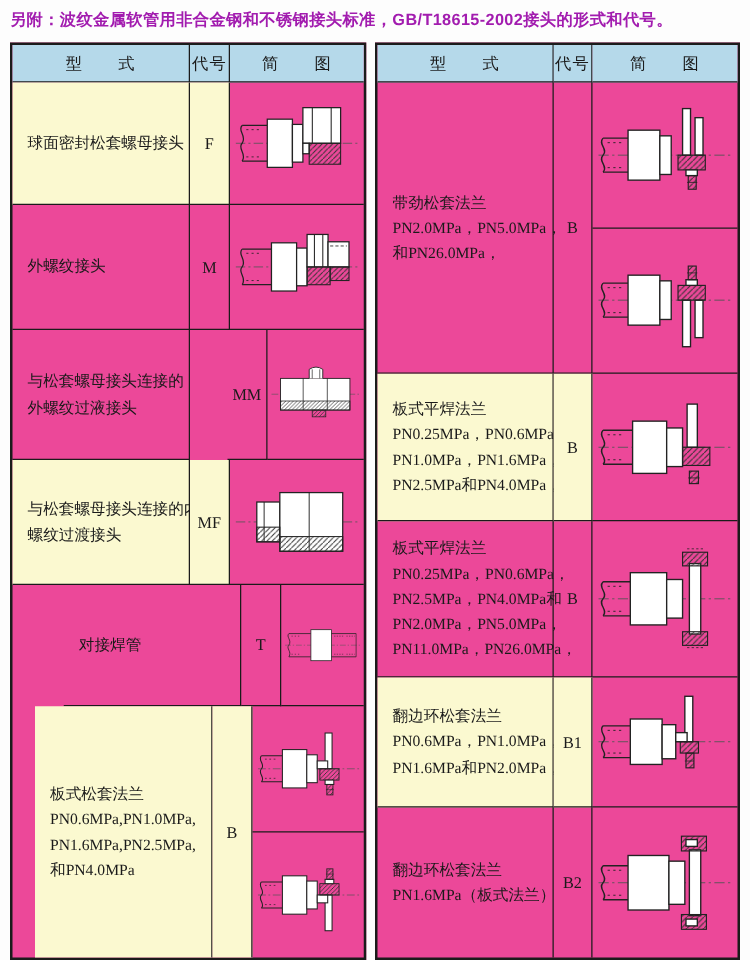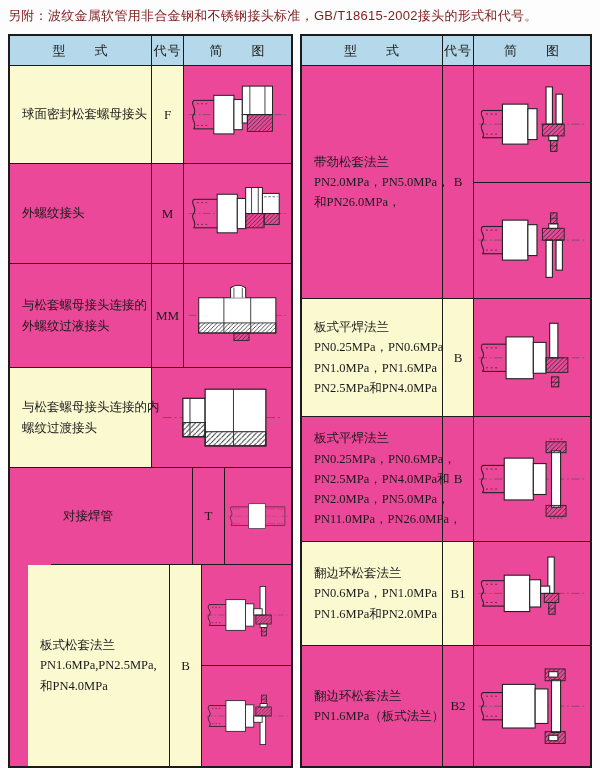--- a/index.html
+++ b/index.html
@@ -1,21 +1,21 @@
 <!DOCTYPE html>
 <html style="--head: #b5d9ea; --hl: #fbf9d0; --border: #1b1b1b; --page: #fdfdfd;"><head>
 <meta charset="utf-8">
 <style>
   :root{
     --page:#fdfdfd; --border:#1b1b1b; --head:#b5d9ea; --hl:#fbf9d0; --txt:#1a1a1a;
   }
   html,body{margin:0;padding:0;}
   body{width:600px;height:768px;background:var(--page);position:relative;overflow:hidden;
        font-family:"Liberation Sans", sans-serif;color:var(--txt);}
-  .title{position:absolute;left:8px;top:7px;font-size:13px;font-weight:normal;color:#7f1d1d;
+  .title{position:absolute;left:8px;top:7px;font-size:13px;font-weight:bold;color:#a21caf;
          letter-spacing:.3px;white-space:nowrap;}
   .tbl{position:absolute;top:34px;background:#ec4899;border:2px solid var(--border);
        box-sizing:border-box;display:flex;flex-direction:column;}
   .row{display:flex;flex:none;min-height:0;}
   .cell{box-sizing:border-box;border-right:1.5px solid var(--border);
         border-bottom:1.5px solid var(--border);
         display:flex;align-items:center;justify-content:center;min-width:0;min-height:0;}
   .row > .cell:last-child{border-right:none;}
   .tbl > .row:last-child > .cell{border-bottom:none;}
   .head{height:30px;}
@@ -111,21 +111,21 @@
           </div>
         </div>
       </div>
       <div class="row" style="height: 104px;">
         <div class="cell type-cell" style="width: 142px;">
           <div class="lines">
             <span class="type-line">与松套螺母接头连接的</span>
             <span class="type-line">外螺纹过液接头</span>
           </div>
         </div>
-        <div class="cell code-cell" style="width: 32px;">MM</div>
+        <div class="cell code-cell" style="width: 32px; margin-left: 30px;">MM</div>
         <div class="cell diag-cell">
           <div class="diag-sub">
             <svg class="diagram" viewBox="0 0 120 90" preserveAspectRatio="xMidYMid meet">
               <g>
                 <line x1="2" y1="45" x2="118" y2="45" stroke="#555" stroke-width="0.8" stroke-dasharray="9 3 2 3" fill="none"></line>
                 <rect x="14" y="24" width="92" height="42" fill="#fff" stroke="#222" stroke-width="1.2"></rect>
                 <line x1="44" y1="24" x2="44" y2="66" stroke="#222" stroke-width="1" fill="none"></line>
                 <line x1="76" y1="24" x2="76" y2="66" stroke="#222" stroke-width="1" fill="none"></line>
                 <path d="M52,24 L52,12 Q61,6 70,12 L70,24" fill="#fff" stroke="#222" stroke-width="1.2"></path>
                 <line x1="56" y1="12" x2="56" y2="24" stroke="#222" stroke-width="0.9" fill="none"></line>
@@ -137,20 +137,21 @@
           </div>
         </div>
       </div>
       <div class="row" style="height: 100px;">
         <div class="cell type-cell hl" style="width: 142px;">
           <div class="lines">
             <span class="type-line">与松套螺母接头连接的内</span>
             <span class="type-line">螺纹过渡接头</span>
           </div>
         </div>
+        <div class="cell code-cell hl" style="width: 32px;">MF</div>
         <div class="cell diag-cell">
           <div class="diag-sub">
             <svg class="diagram" viewBox="0 0 120 90" preserveAspectRatio="xMidYMid meet">
               <g>
                 <line x1="2" y1="45" x2="118" y2="45" stroke="#555" stroke-width="0.8" stroke-dasharray="9 3 2 3" fill="none"></line>
                 <rect x="22" y="26" width="22" height="38" fill="#fff" stroke="#222" stroke-width="1.2"></rect>
                 <line x1="29" y1="26" x2="29" y2="64" stroke="#222" stroke-width="0.9" fill="none"></line>
                 <rect x="44" y="17" width="60" height="56" fill="#fff" stroke="#222" stroke-width="1.2"></rect>
                 <line x1="72" y1="17" x2="72" y2="73" stroke="#222" stroke-width="0.9" fill="none"></line>
                 <rect x="22" y="50" width="22" height="14" fill="url(#hatch)" stroke="#222" stroke-width="1"></rect>
@@ -187,20 +188,21 @@
                 <line x1="97" y1="59" x2="110" y2="59" stroke="#222" stroke-width="0.8" stroke-dasharray="2 2" fill="none"></line>
               </g>
             </svg>
           </div>
         </div>
       </div>
       <div class="row" style="height: 201px;">
         <div class="cell type-cell hl" style="width: 142px; margin-left: 18px;">
           <div class="lines">
             <span class="type-line">板式松套法兰</span>
+            <span class="type-line">PN0.6MPa,PN1.0MPa,</span>
             <span class="type-line">PN1.6MPa,PN2.5MPa,</span>
             <span class="type-line">和PN4.0MPa</span>
           </div>
         </div>
         <div class="cell code-cell hl" style="width: 32px;">B</div>
         <div class="cell diag-cell">
           <div class="diag-sub">
             <svg class="diagram" viewBox="0 0 120 90" preserveAspectRatio="xMidYMid meet">
               <g>
                 <line x1="2" y1="45" x2="118" y2="45" stroke="#555" stroke-width="0.8" stroke-dasharray="9 3 2 3" fill="none"></line>

